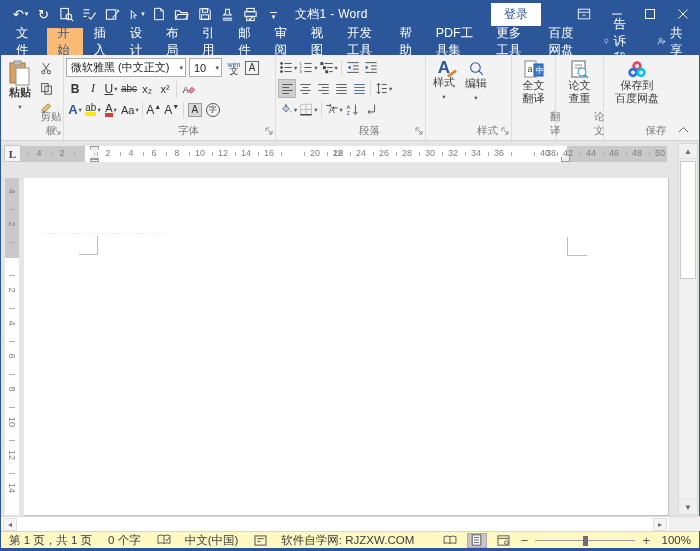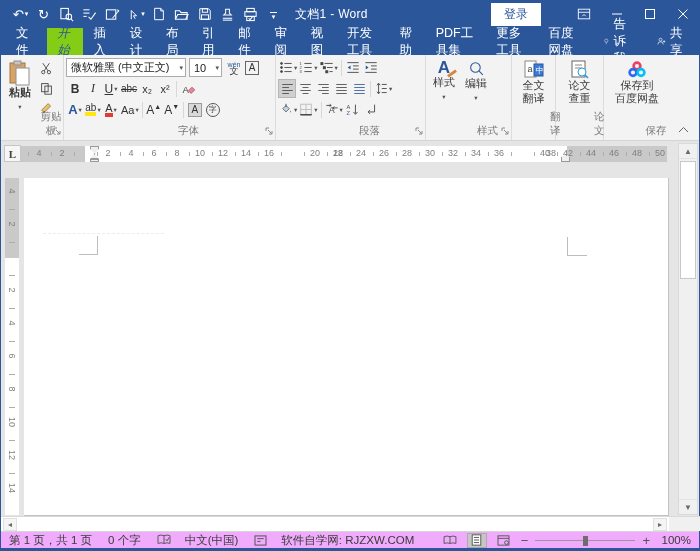--- a/index.html
+++ b/index.html
@@ -21,21 +21,21 @@
   .doc-title { margin-left:10px; font-size:12px; letter-spacing:.3px; }
   .tb-right { margin-left:auto; display:flex; align-items:center; height:100%; }
   .login-btn { background:#fff; color:#2b579a; font-size:12px; padding:3px 13px; margin-right:26px; cursor:default; }
   .winbtn { width:33px; height:28px; display:flex; align-items:center; justify-content:center; color:#fff; }
   .winbtn svg { stroke:#fff; fill:none; stroke-width:1; }
 
   
   .tabrow { position:absolute; left:0; top:28px; right:0; height:27px; background:#2b579a; display:flex; align-items:stretch; color:#fff; font-size:12.5px; }
   .tab { display:flex; align-items:center; padding:0 10px; cursor:default; }
   .tab.file { padding:0 15px; }
-  .tab.active { background:#84cc16; color:#2b579a;font-style:italic; }
+  .tab.active { background:#fdba74; color:#2b579a; }
   .tabrow-right { margin-left:auto; display:flex; align-items:center; }
   .tellme,.share { display:flex; align-items:center; gap:4px; padding:0 12px; }
   .tellme svg,.share svg { stroke:#fff; fill:none; stroke-width:1.1; }
 
   
   .ribbon { position:absolute; left:0; top:55px; right:0; height:86px; background:#f3f3f3; border-bottom:1px solid #d4d4d4; display:flex; }
   .rgroup { position:relative; display:flex; flex-direction:column; border-right:1px solid #dcdcdc; padding:2px 2px 0 2px; }
   .rgroup-label { position:absolute; left:0; right:0; bottom:2px; text-align:center; font-size:10.5px; color:#7a7a7a;padding-left:38px; }
   .launcher { position:absolute; right:2px; bottom:2px; }
   .launcher svg { stroke:#8a8a8a; fill:none; stroke-width:1; }
@@ -106,21 +106,21 @@
   .sbtn { position:absolute; left:0; right:0; height:15px; display:flex; align-items:center; justify-content:center; font-size:8px; color:#6a6a6a; background:#f0f0f0; }
   .sbtn.up { top:0; border-bottom:1px solid #e3e3e3; }
   .sbtn.down { bottom:0; border-top:1px solid #e3e3e3; }
   .vthumb { position:absolute; left:1px; right:1px; top:17px; height:118px; background:#ffffff; border:1px solid #c8c8c8; }
   .hscroll { position:absolute; left:0; top:516px; width:668px; height:15px; background:#fff; border-top:1px solid #d9d9d9; }
   .hbtn { position:absolute; top:1px; width:14px; height:13px; display:flex; align-items:center; justify-content:center; font-size:8px; color:#6a6a6a; background:#f5f5f5; border:1px solid #e0e0e0; }
   .hbtn.left { left:2px; } .hbtn.right { right:2px; }
   .sb-corner { position:absolute; left:668px; top:516px; width:32px; height:15px; background:#f0f0f0; border-top:1px solid #d9d9d9; }
 
   
-  .statusbar { position:absolute; left:0; top:531px; right:0; height:17px; background:#f0abfc; border-top:1px solid #d6d6d6; display:flex; align-items:center; font-size:11.5px; color:#3b3b3b; padding:0 8px; }
+  .statusbar { position:absolute; left:0; top:531px; right:0; height:17px; background:#fef9c3; border-top:1px solid #d6d6d6; display:flex; align-items:center; font-size:11.5px; color:#3b3b3b; padding:0 8px; }
   .st-item { margin-right:16px; white-space:nowrap; }
   .st-icon { margin-right:14px; display:flex; align-items:center; }
   .st-icon svg { stroke:#555; fill:none; stroke-width:1.1; }
   .st-right { margin-left:auto; display:flex; align-items:center; gap:7px; }
   .viewbtn { width:20px; height:15px; display:flex; align-items:center; justify-content:center; }
   .viewbtn svg { stroke:#555; fill:none; stroke-width:1.1; }
   .viewbtn.active { background:#c6c6c6; border:1px solid #ababab; }
   .zoomtrack { position:relative; width:100px; height:13px; }
   .zoomtrack .line { position:absolute; left:0; right:0; top:6px; height:1px; background:#9a9a9a; }
   .zoomtrack .notch { position:absolute; left:50%; top:3px; width:1px; height:7px; background:#9a9a9a; }

